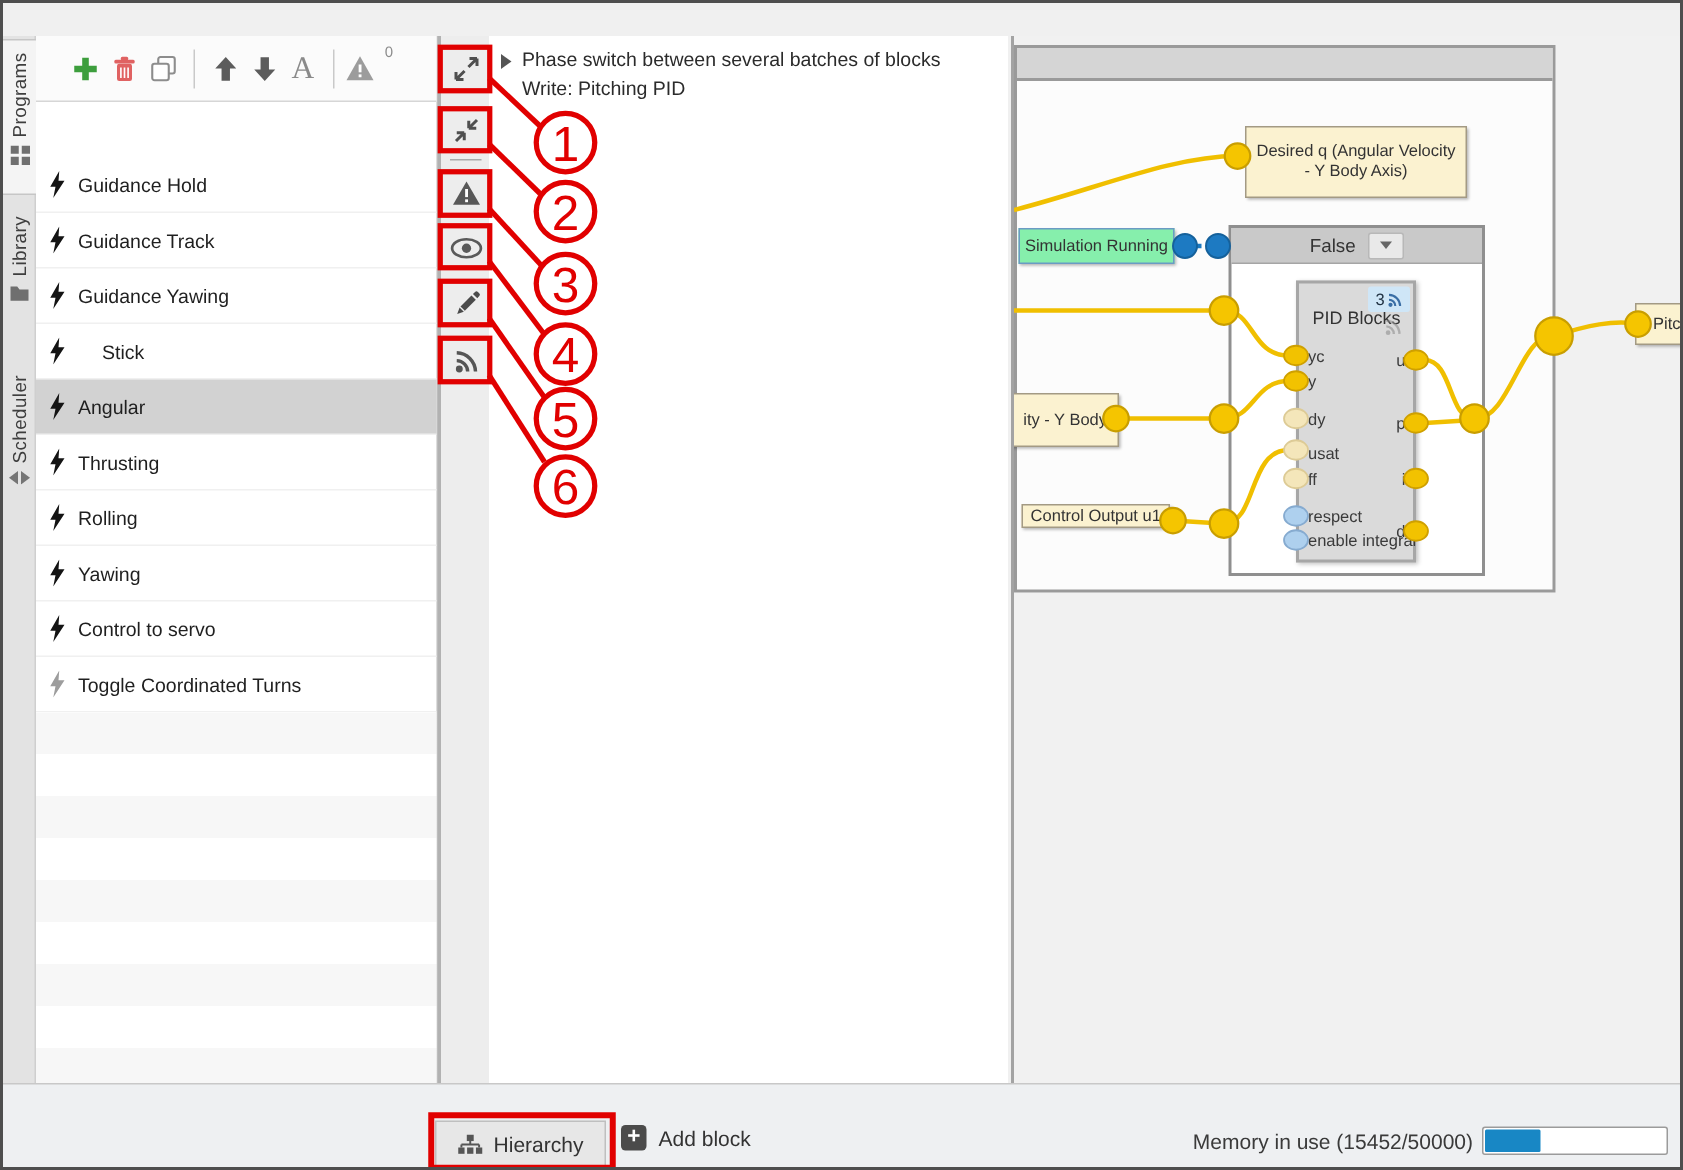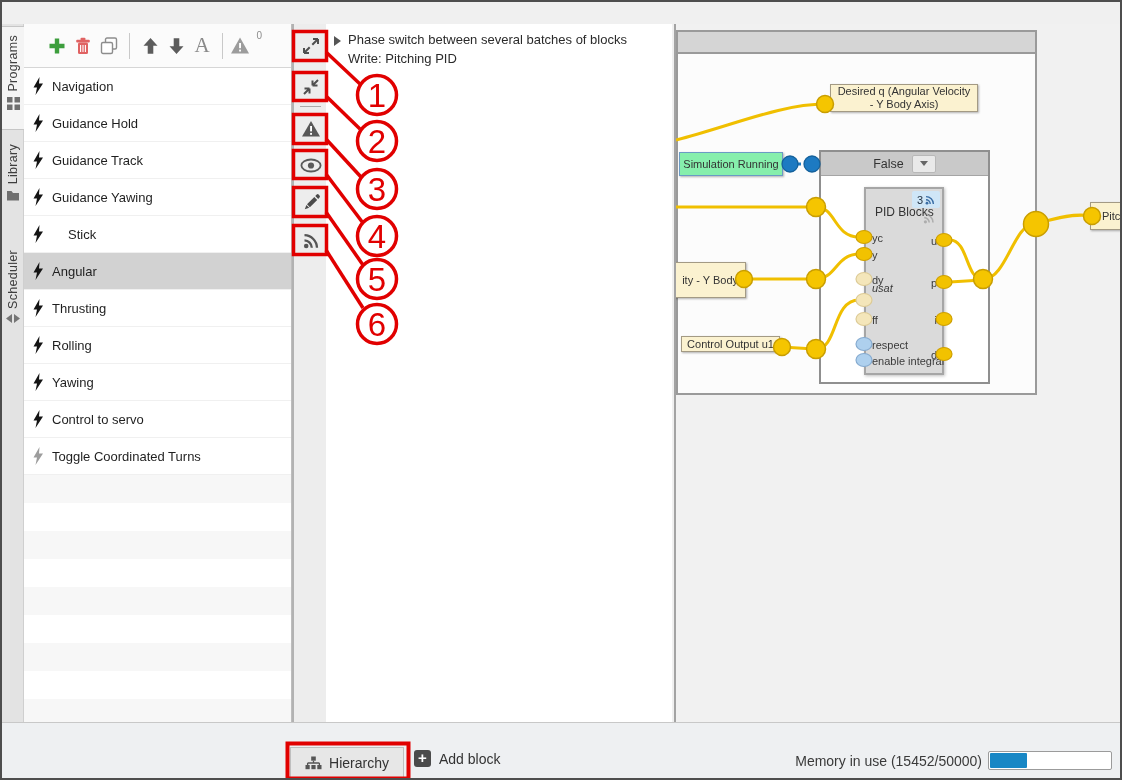--- a/index.html
+++ b/index.html
@@ -141,26 +141,20 @@
       <div class="warnwrap">
         <svg width="22" height="21" style="position:absolute;left:0;top:4px;">
             <path d="M10 1.5 L19 17.5 H1 Z" fill="#9c9c9c"></path>
             <rect x="9.1" y="7" width="1.9" height="5.2" fill="#fff"></rect>
             <rect x="9.1" y="13.6" width="1.9" height="1.9" fill="#fff"></rect>
           </svg>
         <sup>0</sup>
       </div>
     </div>
 
-    <div class="prow" style="top:44px;">
-        <svg width="12" height="18">
-          <path d="M7.5 0 L1.5 10.5 H5 L3.5 18 L11 6.5 H7 Z" fill="#141414"></path>
-        </svg>
-        <span>Navigation</span>
-      </div>
     <div class="prow" style="top:81px;">
         <svg width="12" height="18">
           <path d="M7.5 0 L1.5 10.5 H5 L3.5 18 L11 6.5 H7 Z" fill="#141414"></path>
         </svg>
         <span>Guidance Hold</span>
       </div>
     <div class="prow" style="top:118px;">
         <svg width="12" height="18">
           <path d="M7.5 0 L1.5 10.5 H5 L3.5 18 L11 6.5 H7 Z" fill="#141414"></path>
         </svg>
@@ -290,31 +284,31 @@
       <span id="pid-rss2">
           <svg width="12" height="12">
             <circle cx="2.4" cy="9.8" r="1.6" fill="#8a8a8a"></circle>
             <path d="M1.2 5.6 A5 5 0 0 1 6.2 10.6" fill="none" stroke="#8a8a8a" stroke-width="1.6"></path>
             <path d="M1.2 1.8 A9 9 0 0 1 10 10.6" fill="none" stroke="#8a8a8a" stroke-width="1.6"></path>
           </svg>
         </span>
       <span class="pin" style="top:43px;">yc</span>
       <span class="pin" style="top:60px;">y</span>
       <span class="pin" style="top:85px;">dy</span>
-      <span class="pin" style="top:93px;font-style:italic;">usat</span>
+      <span class="pin" style="top:108px;">usat</span>
       <span class="pin" style="top:125px;">ff</span>
       <span class="pin" style="top:150px;">respect</span>
       <span class="pin" style="top:166px;">enable integral</span>
       <span class="pout" style="top:46px;">u</span>
       <span class="pout" style="top:88px;">p</span>
       <span class="pout" style="top:125px;">i</span>
       <span class="pout" style="top:160px;">d</span>
     </div>
 
-    <div class="node" style="left:154px;top:60px;width:148px;height:28px;padding:12px 6px;">
+    <div class="node" style="left:154px;top:60px;width:148px;height:48px;padding:12px 6px;">
         <span>Desired q (Angular Velocity - Y Body Axis)</span>
       </div>
     <div class="node" id="node-sim" style="left:3px;top:128px;width:104px;height:24px;">
         <span>Simulation Running</span>
       </div>
     <div class="node" style="left:-20px;top:238px;width:90px;height:36px;justify-content:flex-end;padding-right:7px;">
         <span>ity - Y Body</span>
       </div>
     <div class="node" style="left:5px;top:312px;width:99px;height:16px;">
         <span>Control Output u1</span>

